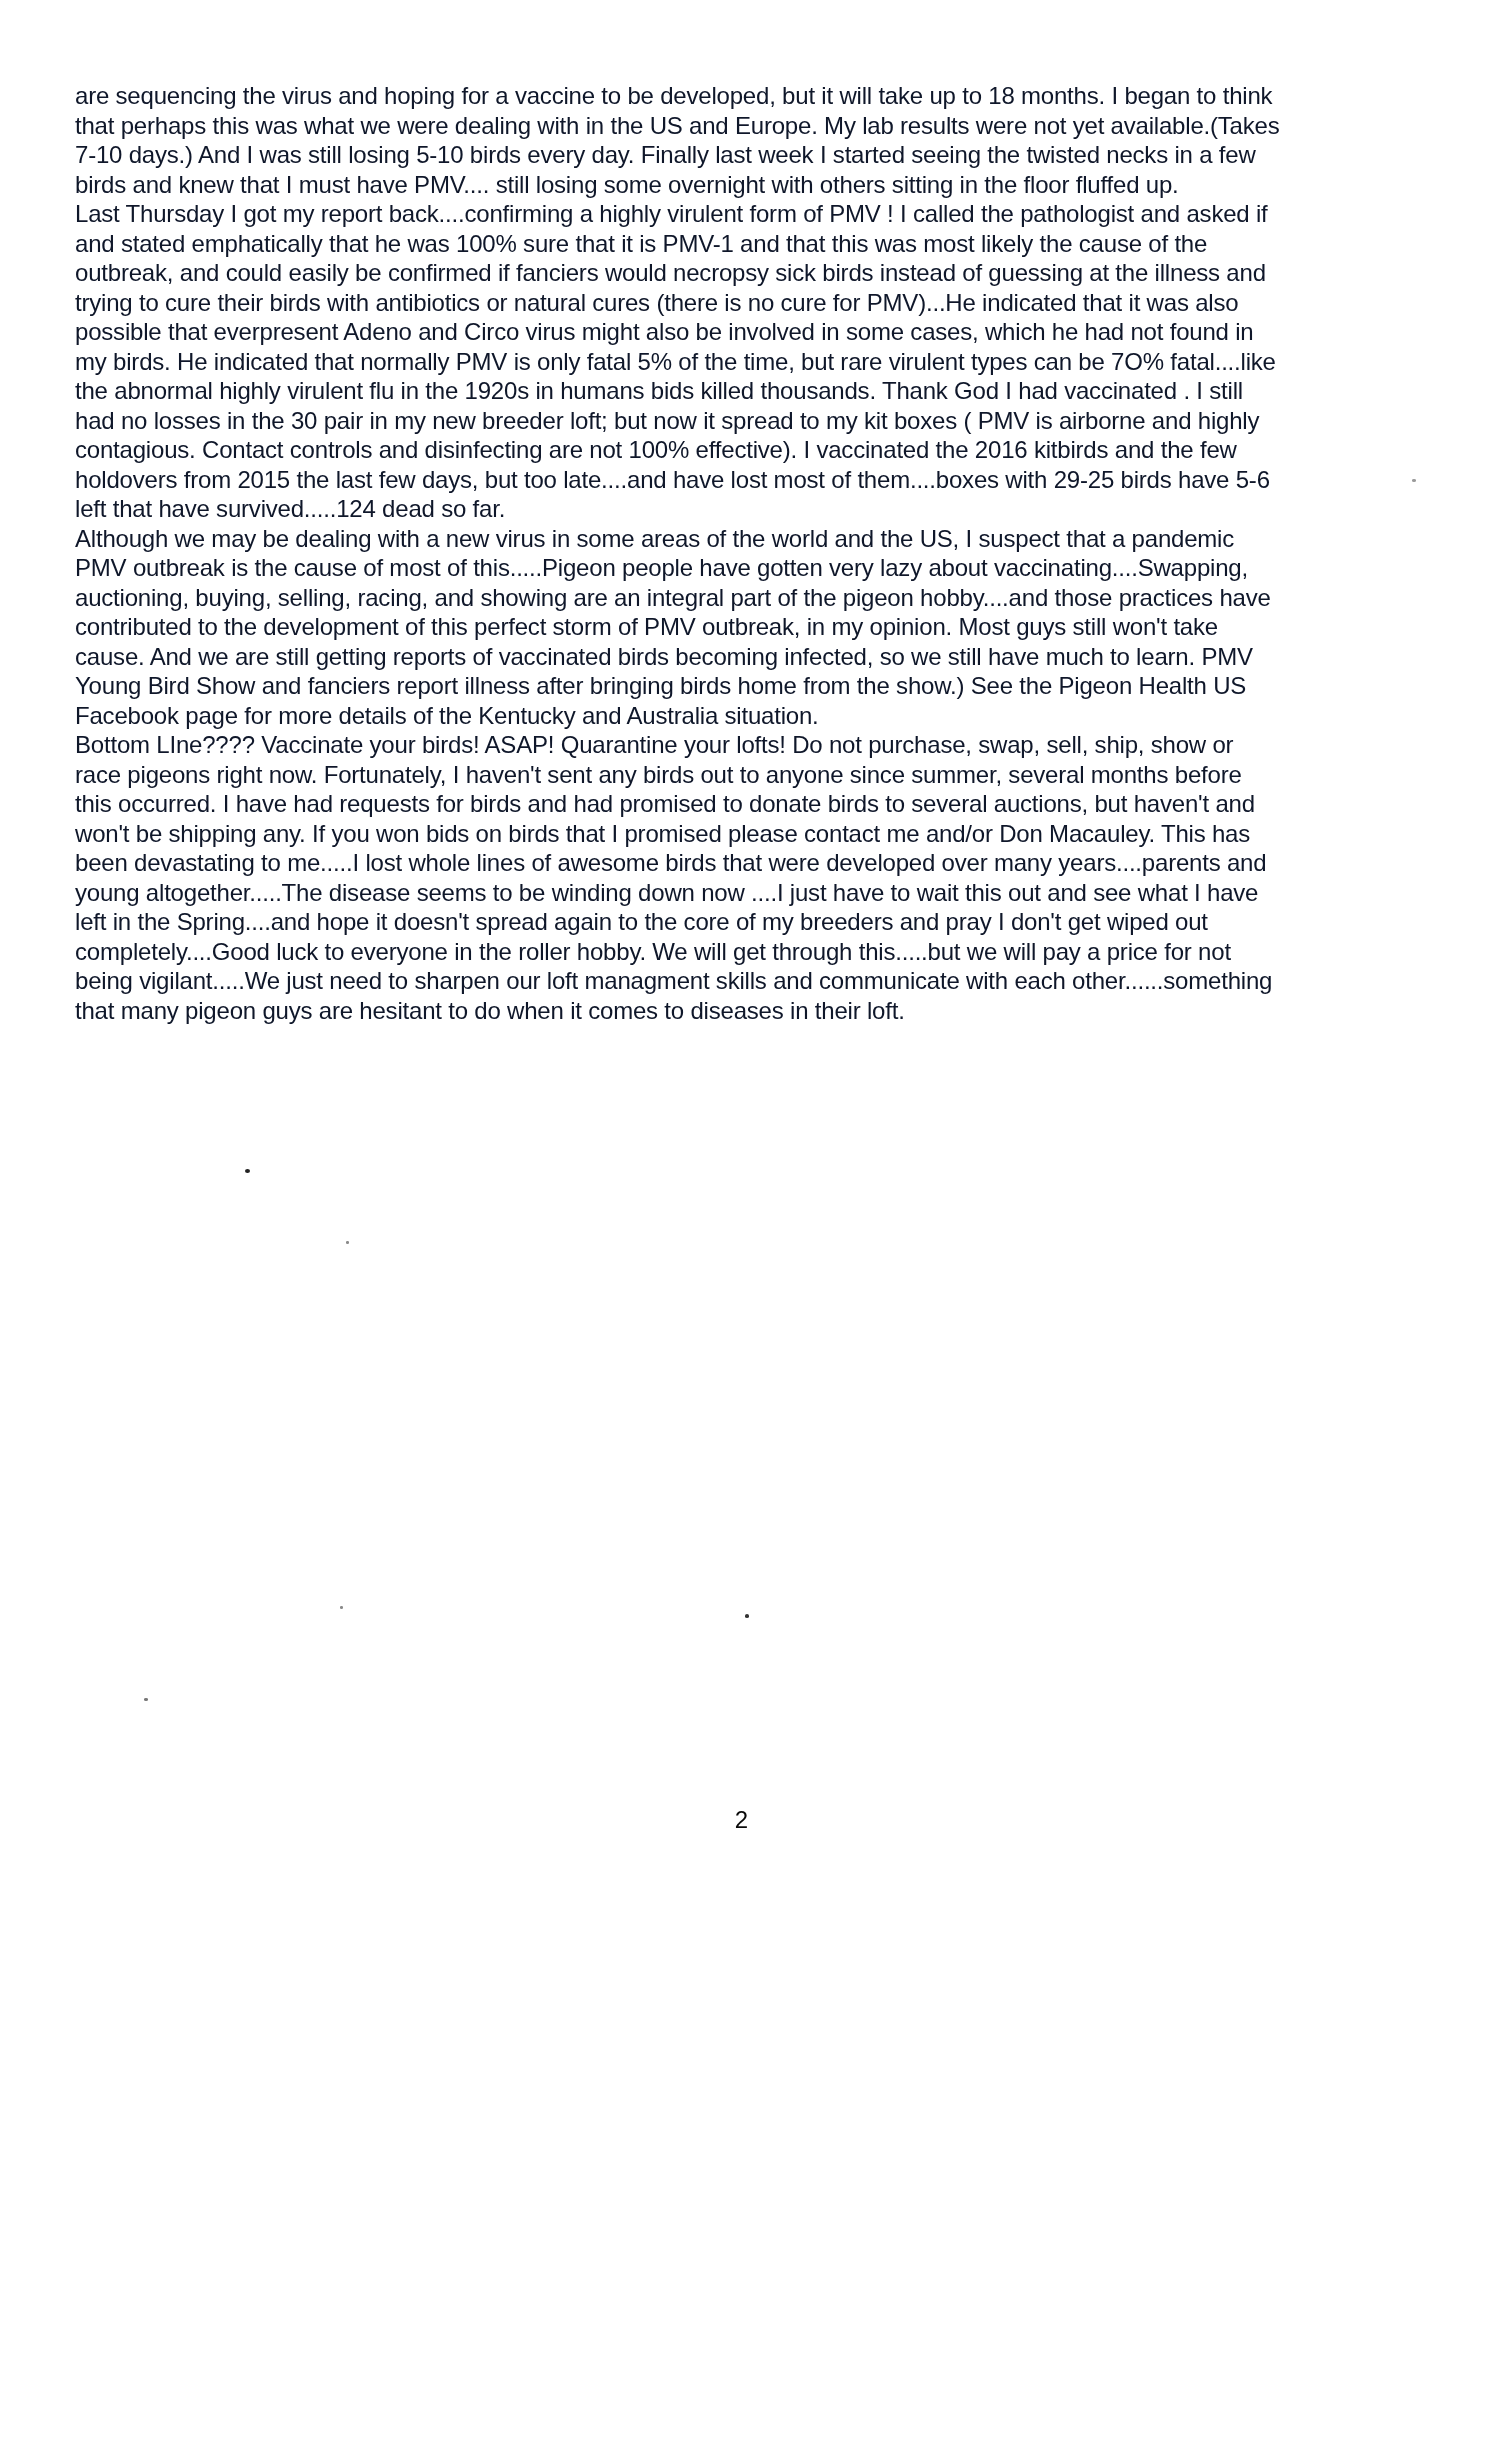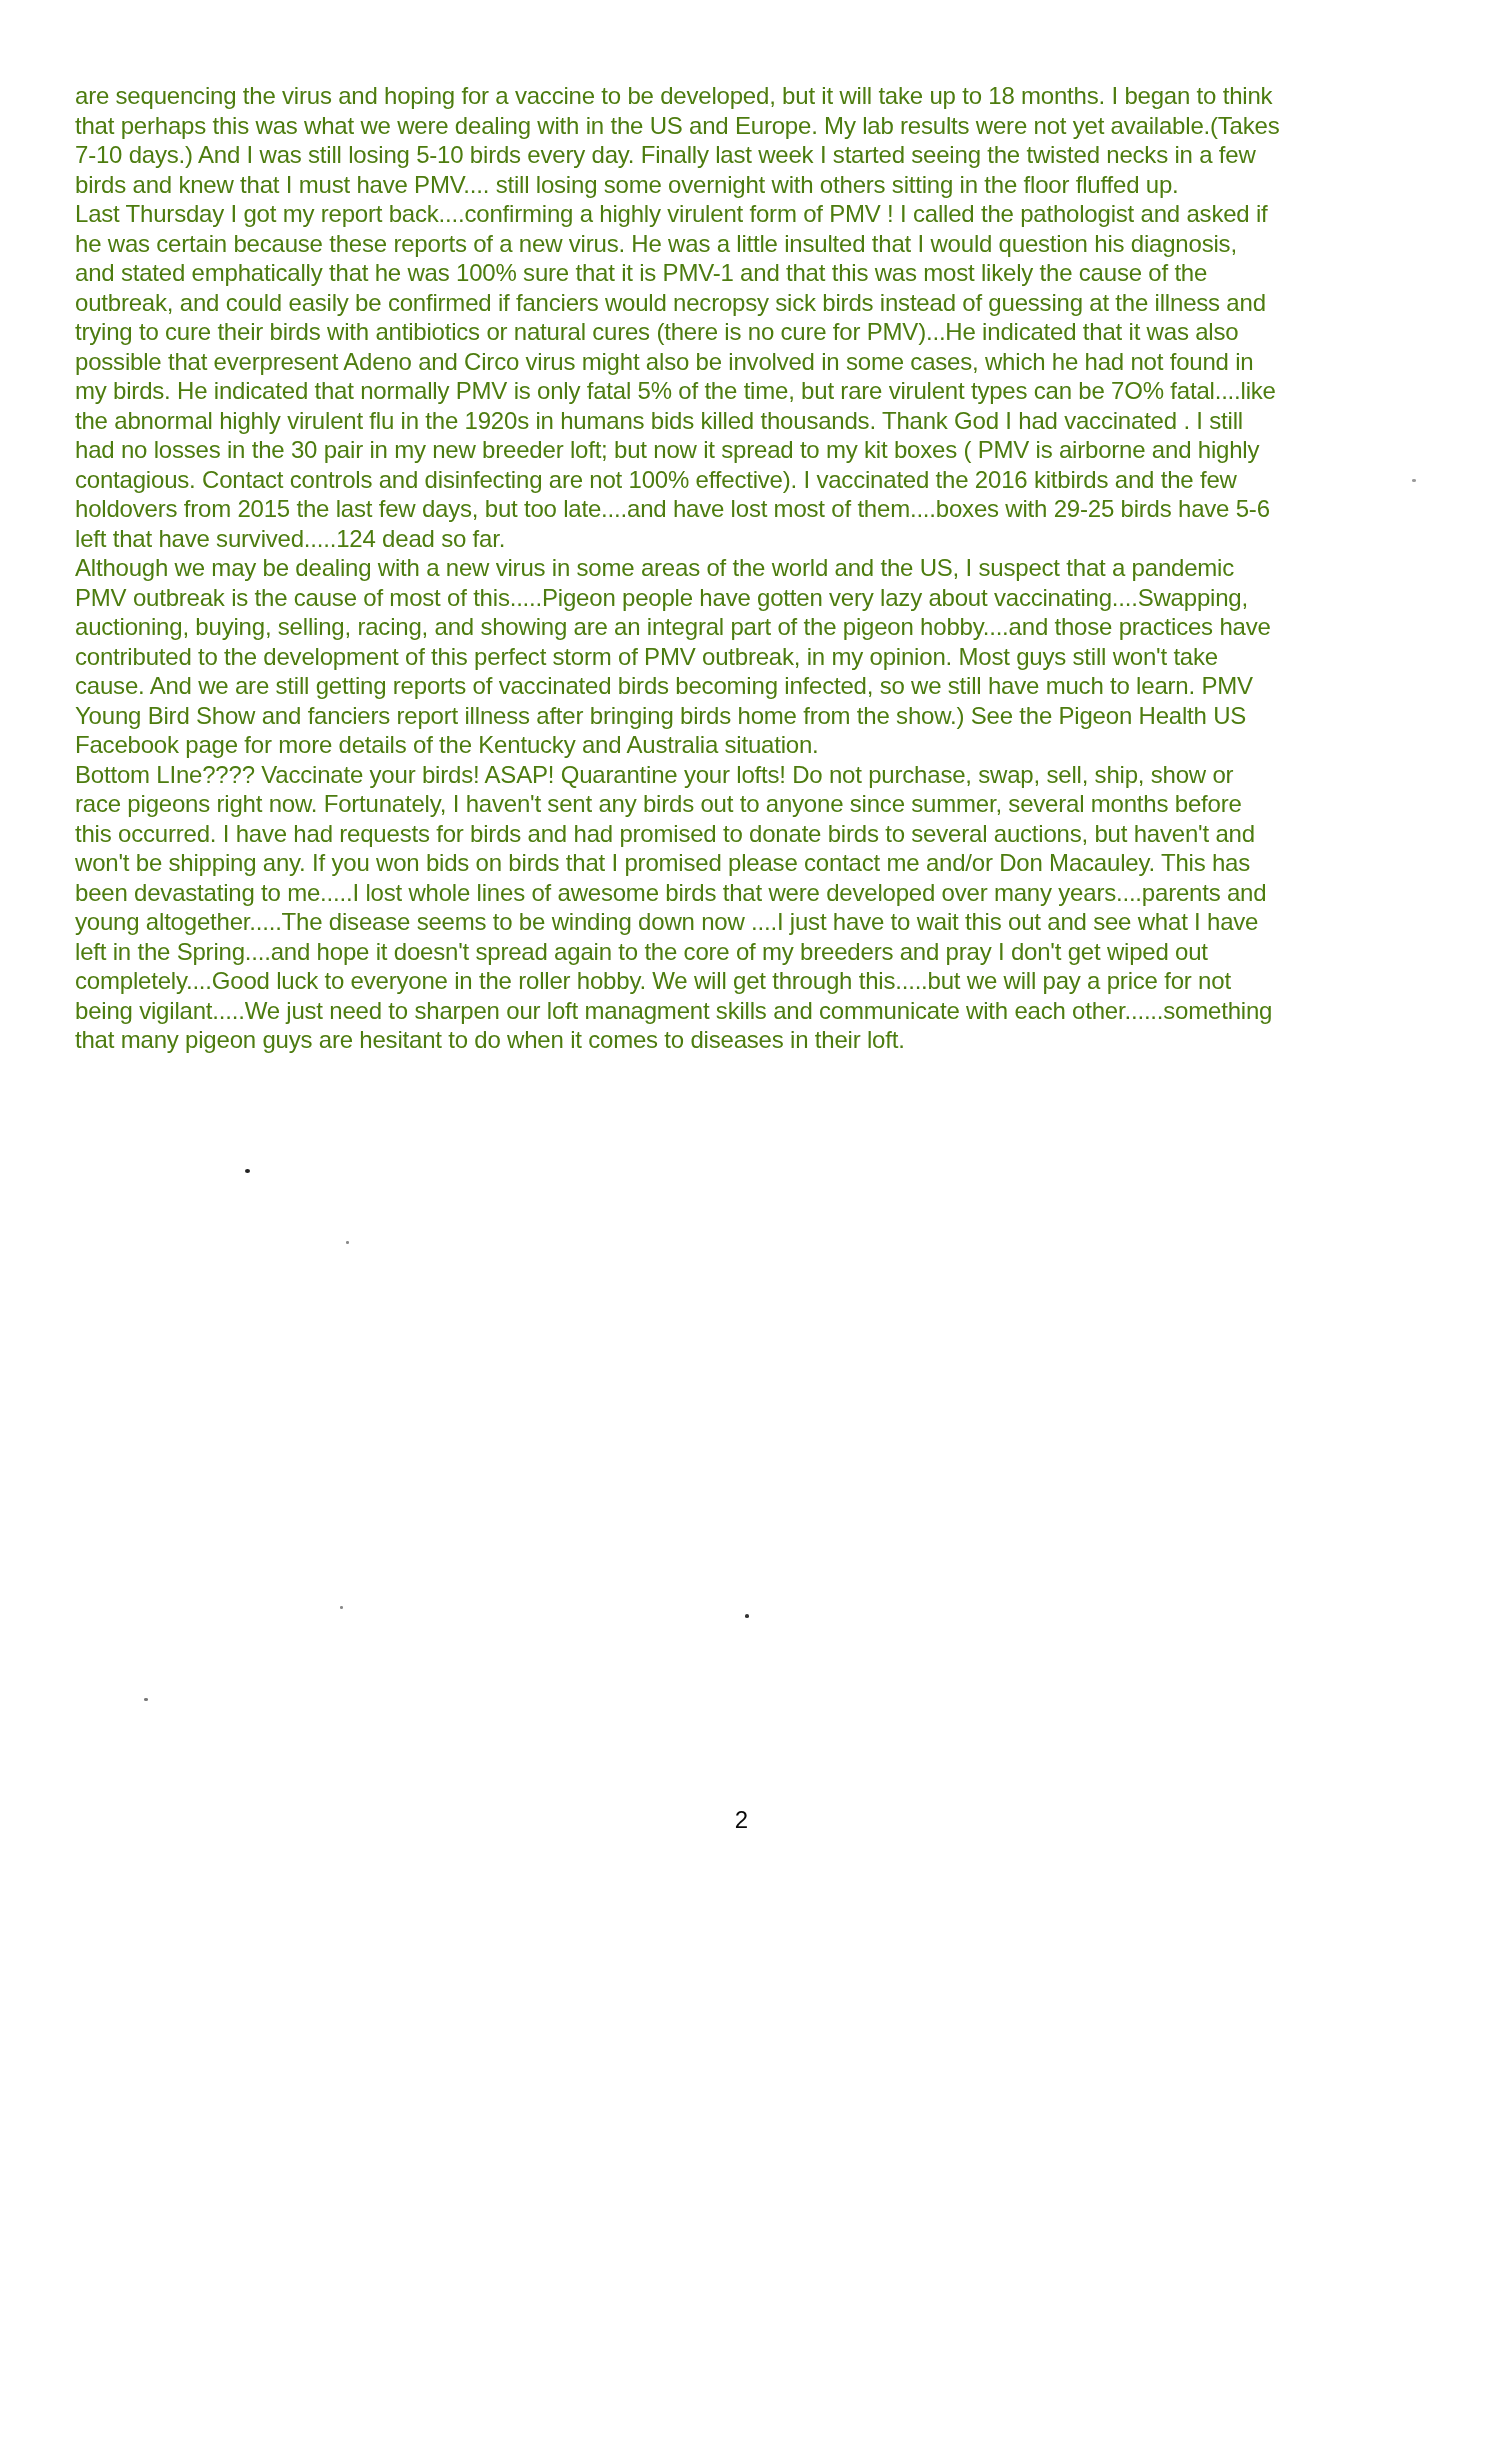--- a/index.html
+++ b/index.html
@@ -20,21 +20,21 @@
     position: absolute;
     left: 75px;
     top: 81px;
     width: 1346px;
   }
   .text-line {
     font-size: 24px;
     line-height: 29.5px;
     letter-spacing: -0.2px;
     white-space: nowrap;
-    color: #4d7c0f;
+    color: #0f172a;
     -webkit-font-smoothing: antialiased;
   }
   .page-number {
     position: absolute;
     left: 0;
     right: 12.3px;
     top: 1805px;
     text-align: center;
     font-size: 24px;
     line-height: 29px;
@@ -58,21 +58,20 @@
 
   <div class="text-block">
     <div>
         <div class="text-line">are sequencing the virus and hoping for a vaccine to be developed, but it will take up to 18 months. I began to think</div>
         <div class="text-line">that perhaps this was what we were dealing with in the US and Europe. My lab results were not yet available.(Takes</div>
         <div class="text-line">7-10 days.) And I was still losing 5-10 birds every day. Finally last week I started seeing the twisted necks in a few</div>
         <div class="text-line">birds and knew that I must have PMV.... still losing some overnight with others sitting in the floor fluffed up.</div>
       </div>
     <div>
         <div class="text-line">Last Thursday I got my report back....confirming a highly virulent form of PMV ! I called the pathologist and asked if</div>
-        <div class="text-line">he was certain because these reports of a new virus. He was a little insulted that I would question his diagnosis,</div>
         <div class="text-line">and stated emphatically that he was 100% sure that it is PMV-1 and that this was most likely the cause of the</div>
         <div class="text-line">outbreak, and could easily be confirmed if fanciers would necropsy sick birds instead of guessing at the illness and</div>
         <div class="text-line">trying to cure their birds with antibiotics or natural cures (there is no cure for PMV)...He indicated that it was also</div>
         <div class="text-line">possible that everpresent Adeno and Circo virus might also be involved in some cases, which he had not found in</div>
         <div class="text-line">my birds. He indicated that normally PMV is only fatal 5% of the time, but rare virulent types can be 7O% fatal....like</div>
         <div class="text-line">the abnormal highly virulent flu in the 1920s in humans bids killed thousands. Thank God I had vaccinated . I still</div>
         <div class="text-line">had no losses in the 30 pair in my new breeder loft; but now it spread to my kit boxes ( PMV is airborne and highly</div>
         <div class="text-line">contagious. Contact controls and disinfecting are not 100% effective). I vaccinated the 2016 kitbirds and the few</div>
         <div class="text-line">holdovers from 2015 the last few days, but too late....and have lost most of them....boxes with 29-25 birds have 5-6</div>
         <div class="text-line">left that have survived.....124 dead so far.</div>

